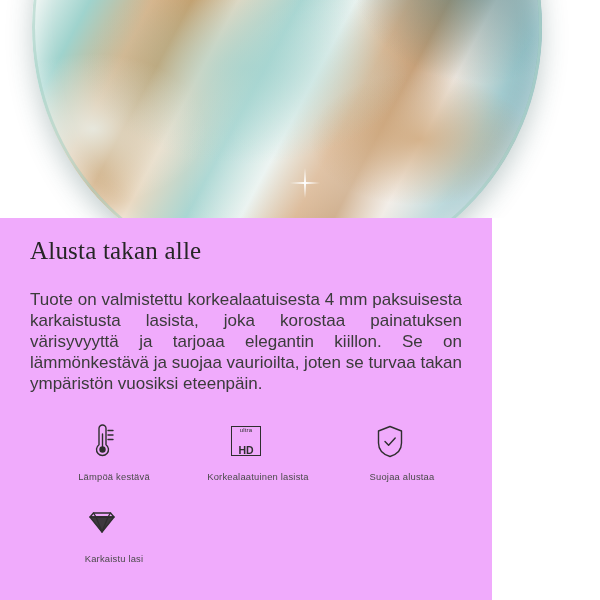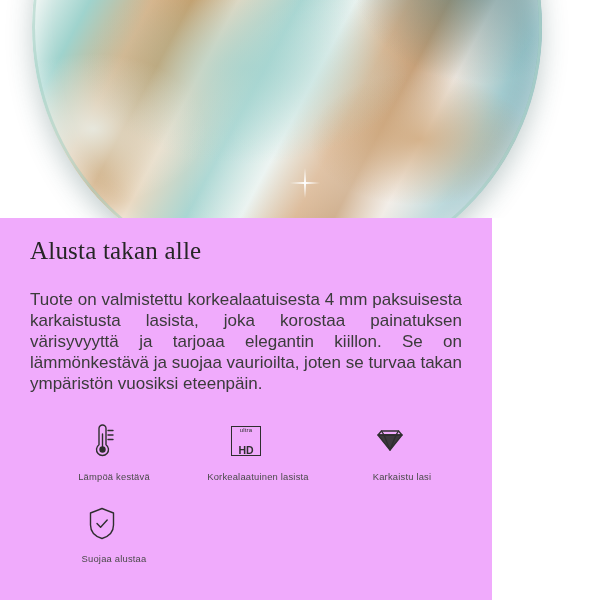--- a/index.html
+++ b/index.html
@@ -221,37 +221,37 @@
           <div class="hd-box">
             <span class="hd-small">ultra</span>
             <span class="hd-big">HD</span>
           </div>
         </div>
         <div class="caption">Korkealaatuinen lasista</div>
       </div>
 
       <div class="feature">
         <div class="glyph">
+          <svg width="34" height="38" viewBox="0 0 34 38">
+            <path class="stroke" d="M17 4.5 5.5 9v12c0 7 5.2 11.6 11.5 13.5C23.3 32.6 28.5 28 28.5 21V9z"></path>
+            <path class="stroke" d="M12 19.5l3.6 3.8 6.6-7.3"></path>
+          </svg>
+        </div>
+        <div class="caption">Suojaa alustaa</div>
+      </div>
+
+      <div class="feature">
+        <div class="glyph">
           <svg width="38" height="34" viewBox="0 0 38 34">
             <path class="fill" d="M7 11h24l-12 15z" opacity="0.92"></path>
             <path class="stroke" d="M7 11h24l-12 15z"></path>
             <path class="stroke" d="M10.5 7h17l3.5 4H7z"></path>
             <path class="stroke" d="M13 11l6 15M25 11l-6 15M13 11l-2.5-4M25 11l2.5-4M13 11h12"></path>
           </svg>
         </div>
         <div class="caption">Karkaistu lasi</div>
       </div>
 
-      <div class="feature">
-        <div class="glyph">
-          <svg width="34" height="38" viewBox="0 0 34 38">
-            <path class="stroke" d="M17 4.5 5.5 9v12c0 7 5.2 11.6 11.5 13.5C23.3 32.6 28.5 28 28.5 21V9z"></path>
-            <path class="stroke" d="M12 19.5l3.6 3.8 6.6-7.3"></path>
-          </svg>
-        </div>
-        <div class="caption">Suojaa alustaa</div>
-      </div>
-
 
 
     </div>
   </div>
 </div>
 
 </body></html>

